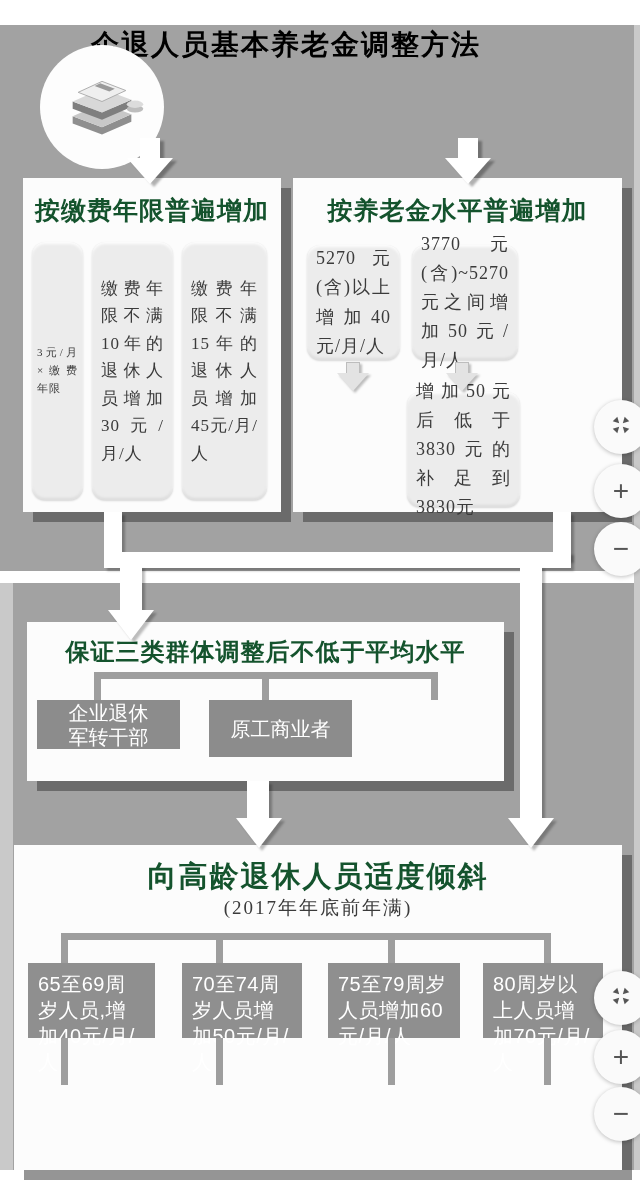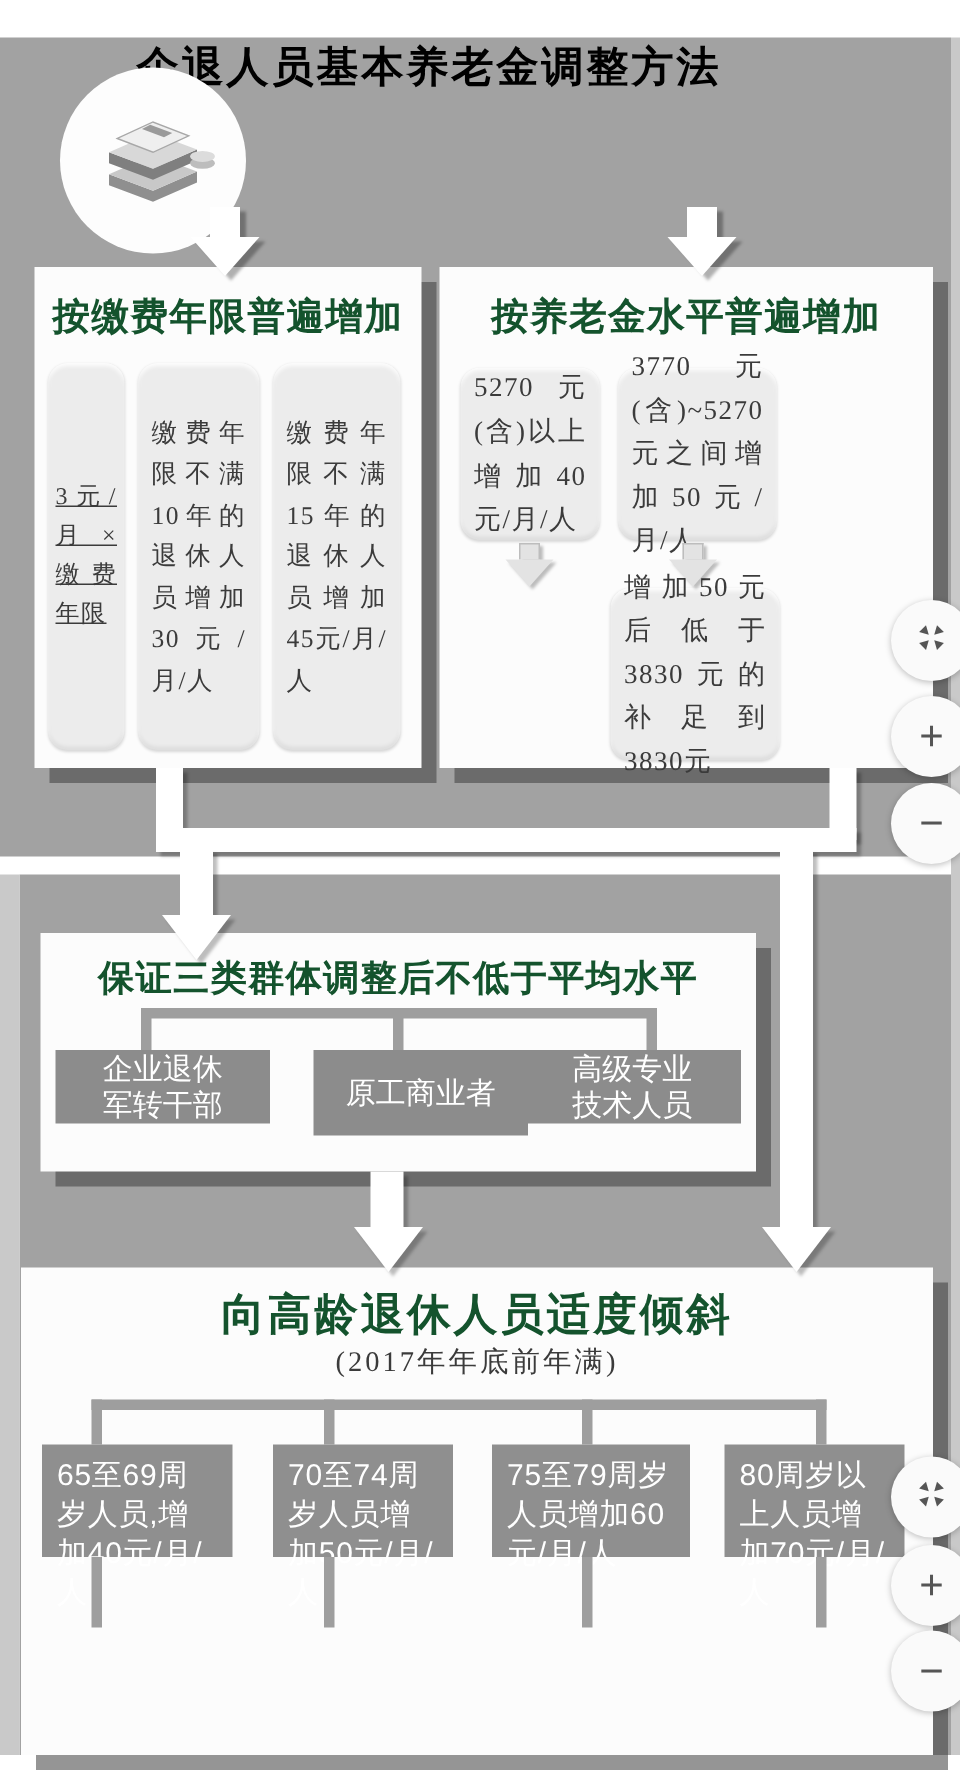--- a/index.html
+++ b/index.html
@@ -104,21 +104,21 @@
       <div class="head"></div>
   </div>
   <div class="abs down-arrow" style="left:445px;top:138px;">
     <div class="shaft" style="height:20px;"></div>
       <div class="head"></div>
   </div>
 
   <section class="abs panel" style="left:23px;top:178px;width:258px;height:334px;">
     <div class="panel-title" style="top:16px;font-size:25px;letter-spacing:1px;">按缴费年限普遍增加</div>
     <div class="pill" style="left:9px;top:64px;width:51px;height:258px;">
-      <div class="pill-text" style="font-size:16px;padding:0 5px;text-decoration:underline;">3元/月×缴费年限</div>
+      <div class="pill-text" style="font-size:11px;padding:0 5px;">3元/月×缴费年限</div>
     </div>
     <div class="pill" style="left:69px;top:64px;width:81px;height:258px;">
       <div class="pill-text" style="font-size:17px;">缴费年限不满10年的退休人员增加30元/月/人</div>
     </div>
     <div class="pill" style="left:159px;top:64px;width:85px;height:258px;">
       <div class="pill-text" style="font-size:17px;">缴费年限不满15年的退休人员增加45元/月/人</div>
     </div>
   </section>
 
   <section class="abs panel" style="left:293px;top:178px;width:329px;height:334px;">
@@ -158,23 +158,20 @@
     <div class="gline" style="left:67px;top:50px;width:344px;height:7px;"></div>
     <div class="gline" style="left:67px;top:50px;width:7px;height:28px;"></div>
     <div class="gline" style="left:235px;top:50px;width:7px;height:28px;"></div>
     <div class="gline" style="left:404px;top:50px;width:7px;height:28px;"></div>
 
     <div class="dark-box group-box center" style="left:10px;top:78px;width:143px;height:49px;">
       <div class="group-inner narrow">企业退休军转干部</div>
     </div>
     <div class="dark-box group-box center" style="left:182px;top:78px;width:143px;height:57px;">
       <div class="group-inner">原工商业者</div>
-    </div>
-    <div class="dark-box group-box center" style="left:322px;top:78px;width:145px;height:49px;">
-      <div class="group-inner narrow">高级专业技术人员</div>
     </div>
   </section>
 
   <div class="abs conn" style="left:247px;top:781px;width:22px;height:40px;"></div>
   <div class="abs tri" style="left:236px;top:818px;"></div>
 
   <section class="abs panel" style="left:14px;top:845px;width:608px;height:325px;">
     <div class="panel-title" style="top:12px;font-size:29px;letter-spacing:2px;">向高龄退休人员适度倾斜</div>
     <div class="panel-title" style="top:50px;font-size:19px;font-weight:400;font-family:'Liberation Serif',serif;letter-spacing:2px;color:#3b3b3b;">(2017年年底前年满)</div>
 

